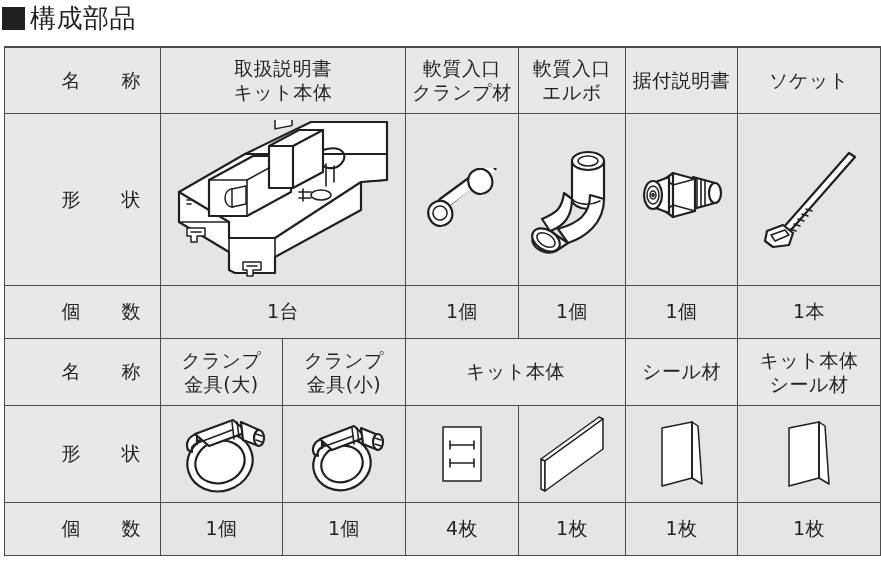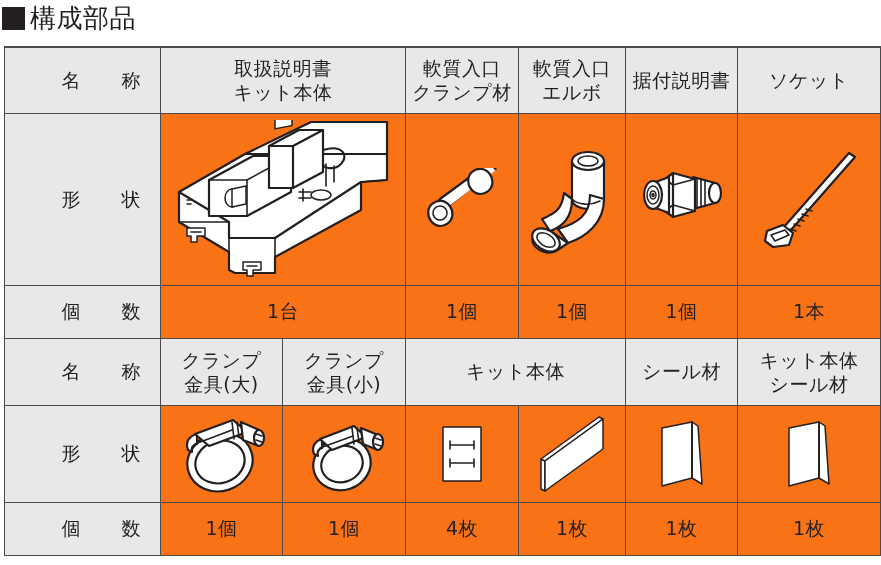--- a/index.html
+++ b/index.html
@@ -29,21 +29,21 @@
     border-collapse:collapse;
     table-layout:fixed;
   }
   .tbl td{
     border:1px solid #4d4a4a;
     text-align:center;
     vertical-align:middle;
     font-size:19px;
     line-height:25px;
     padding:0;
-    background:#f97316;
+    background:#e5e5e5;
     letter-spacing:0.5px;
   }
   .tbl td.hd{
     background:#e8e8e8;
   }
   .tbl .outer-top td{border-top:2px solid #4d4a4a;}
   .rowlabel{
     letter-spacing:11px;
     text-indent:11px;
     margin-left:48px;

